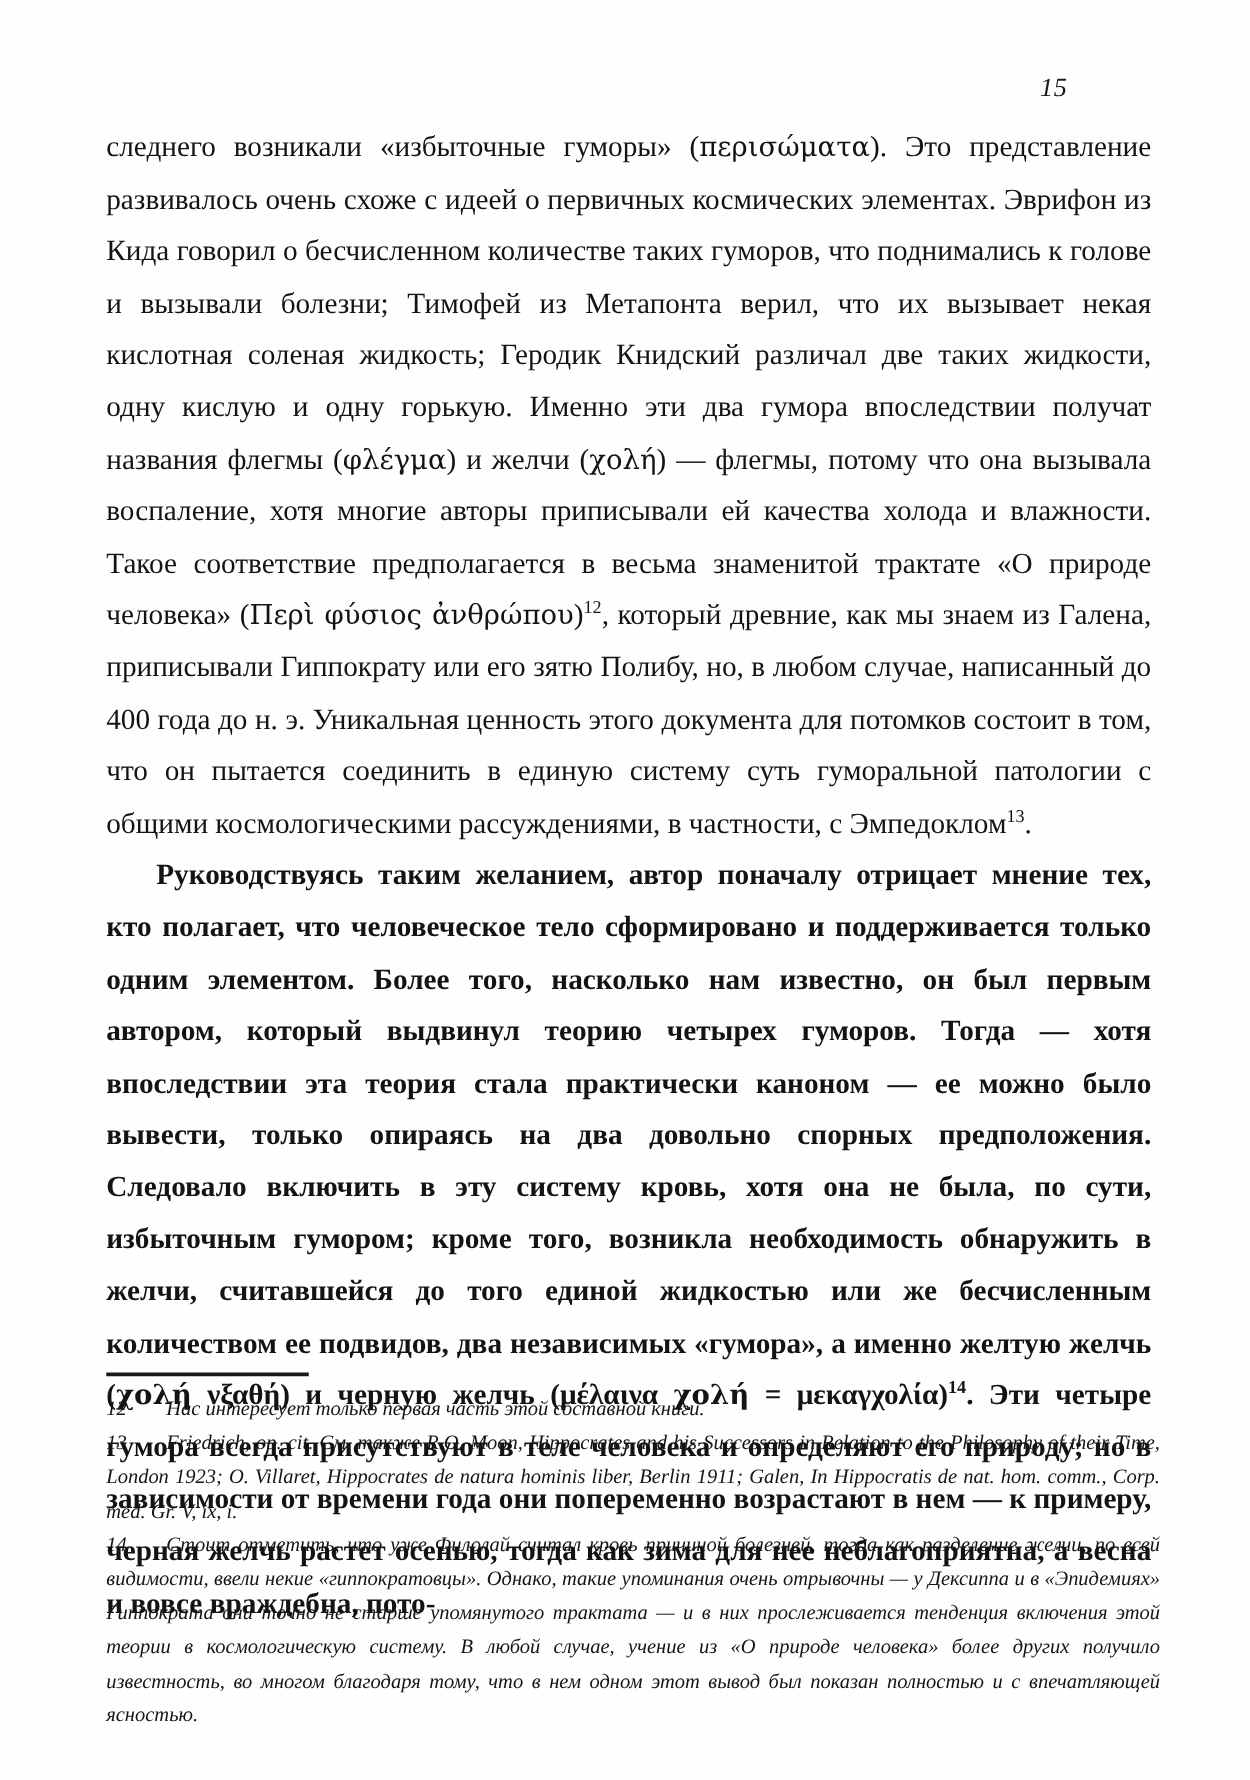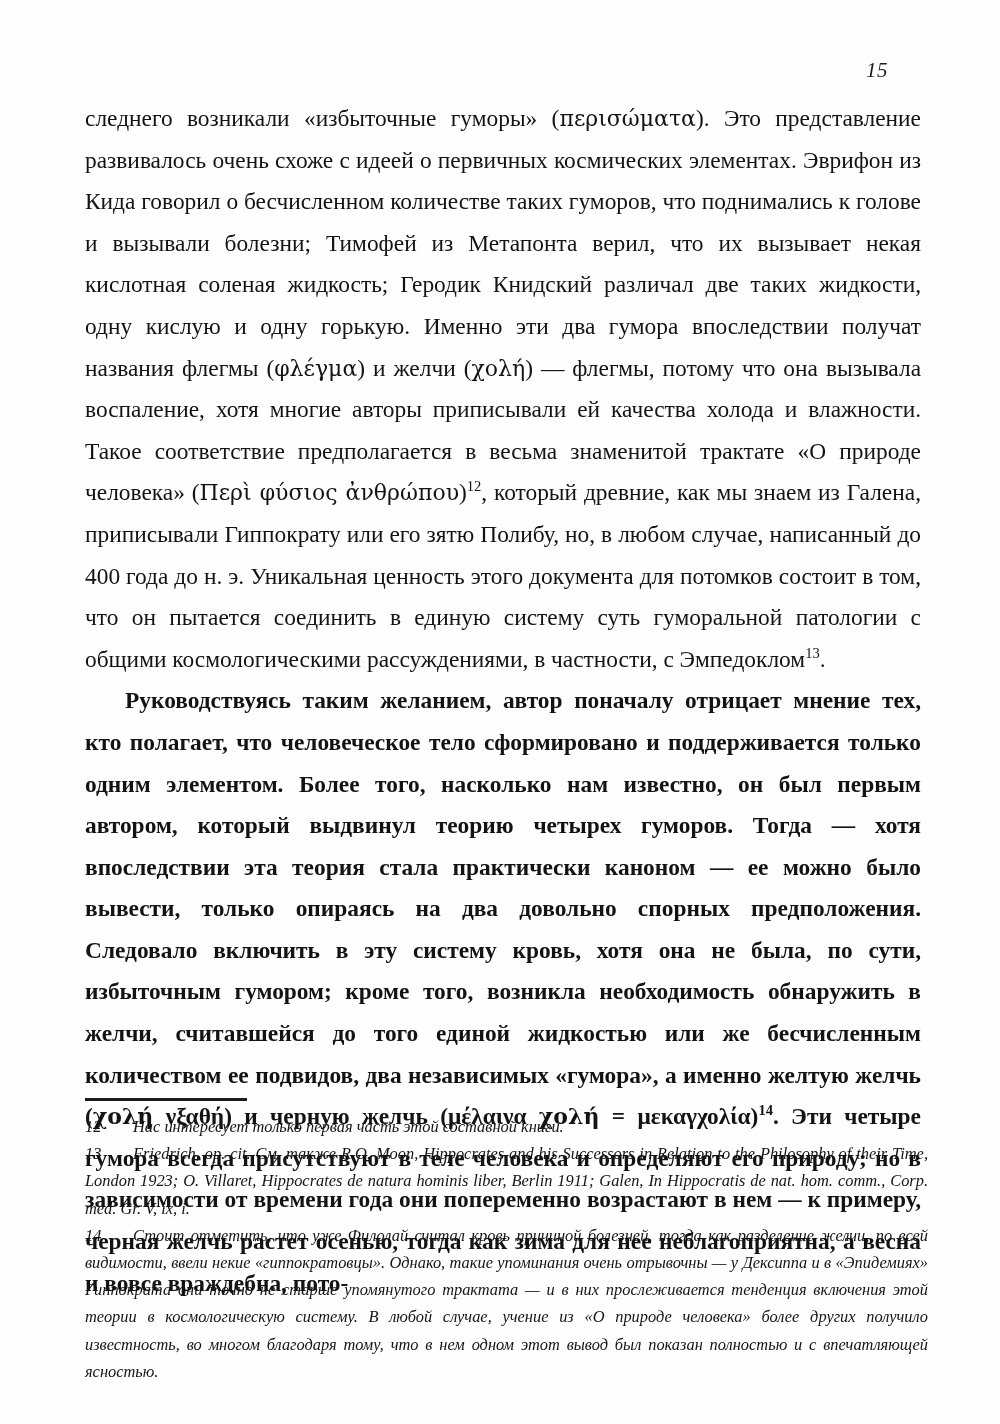--- a/index.html
+++ b/index.html
@@ -23,21 +23,21 @@
     inset: 0;
     background: #fefefe;
   }
 
   
   .folio {
     position: absolute;
     top: 58px;
     right: 78px;
     width: 90px;
-    text-align: center;
+    text-align: left;
     font-style: italic;
     font-size: 21px;
     letter-spacing: 0.5px;
     color: #1a1a1a;
   }
 
   
   .textblock {
     position: absolute;
     left: 85px;

